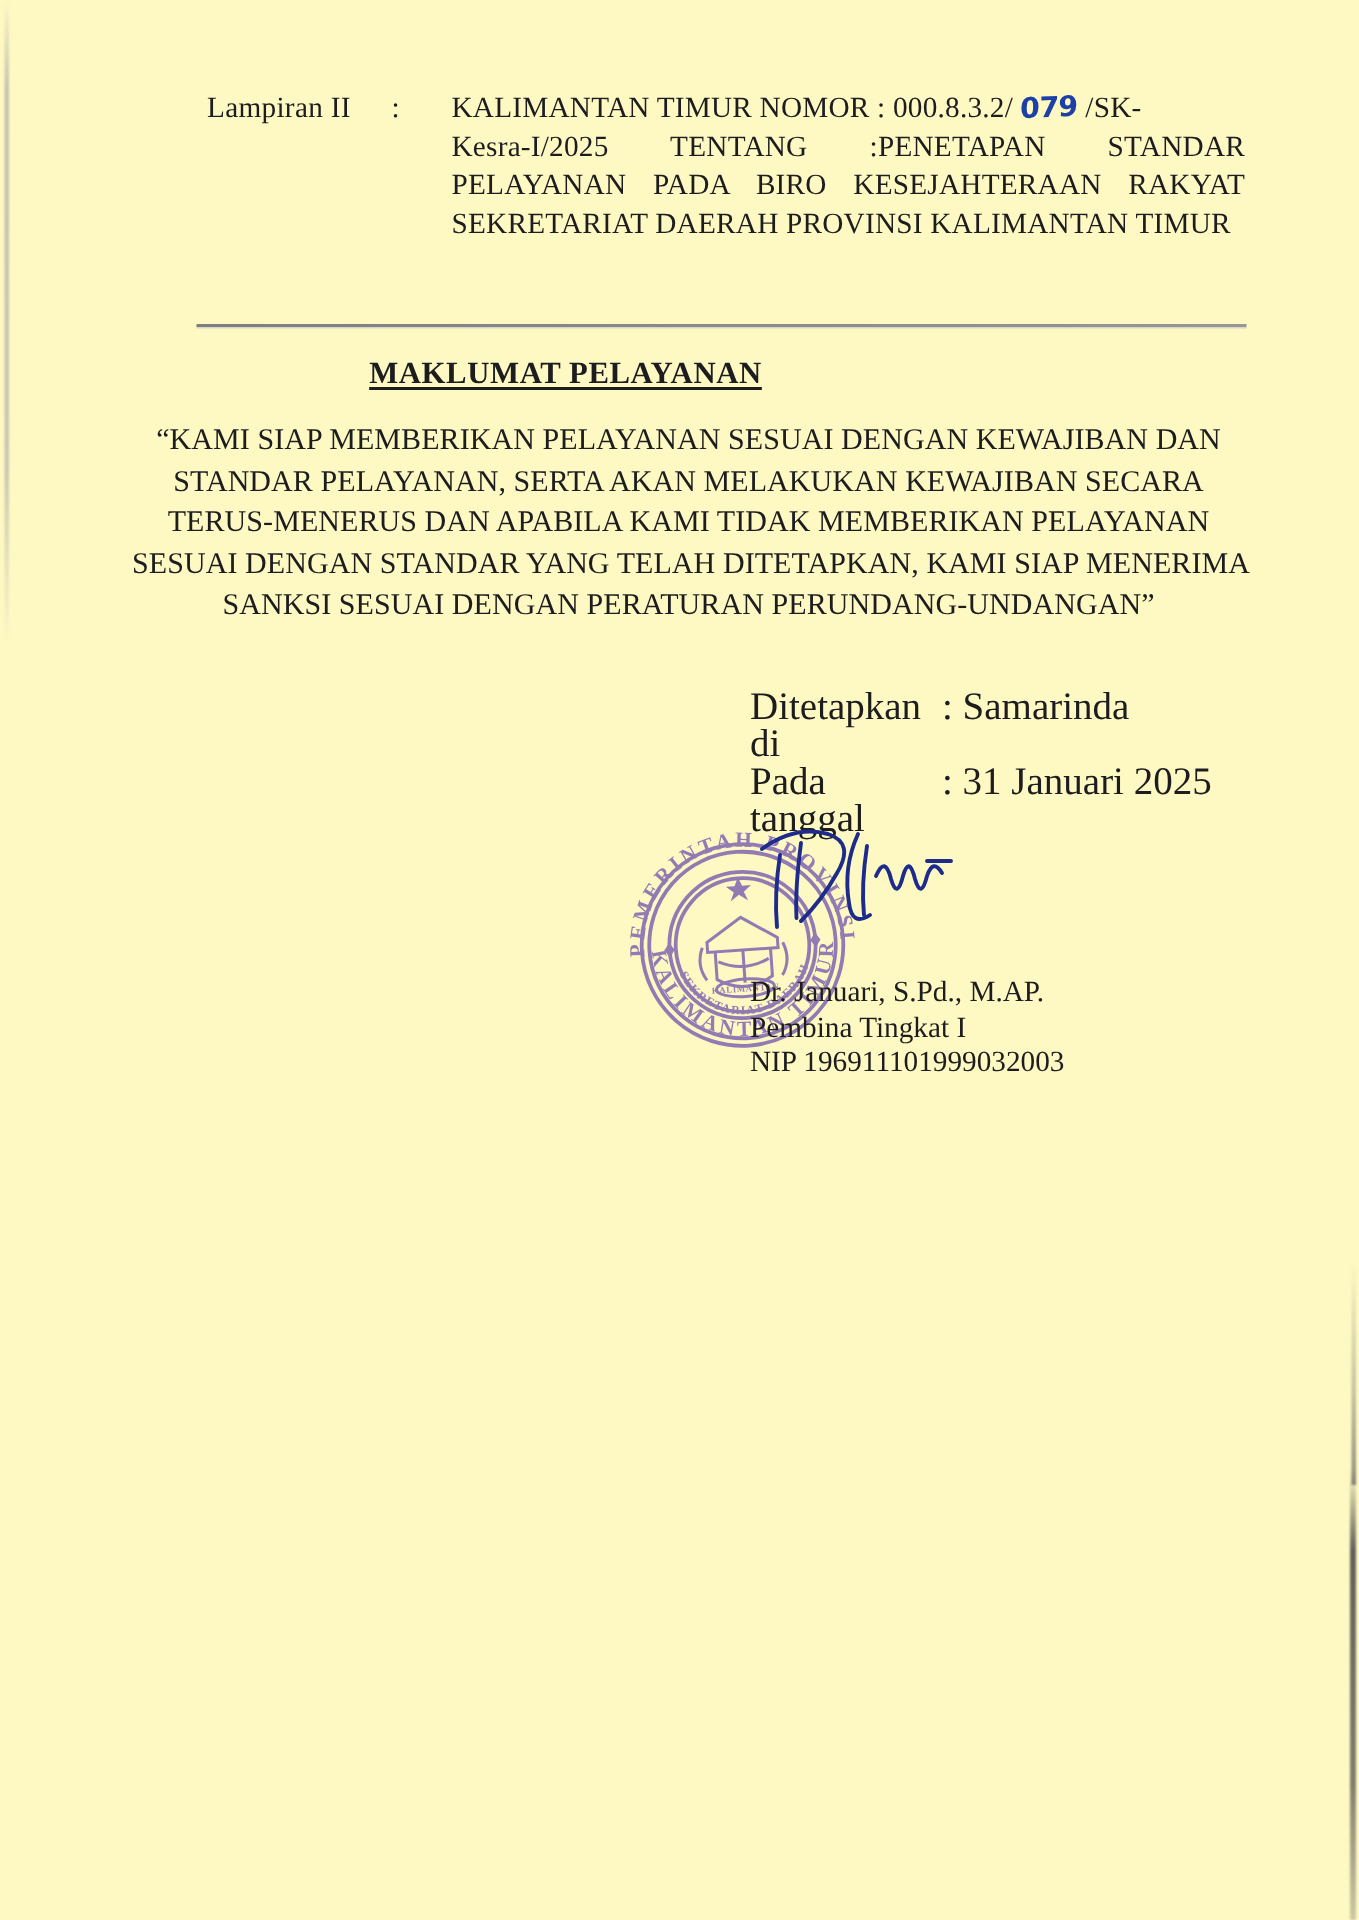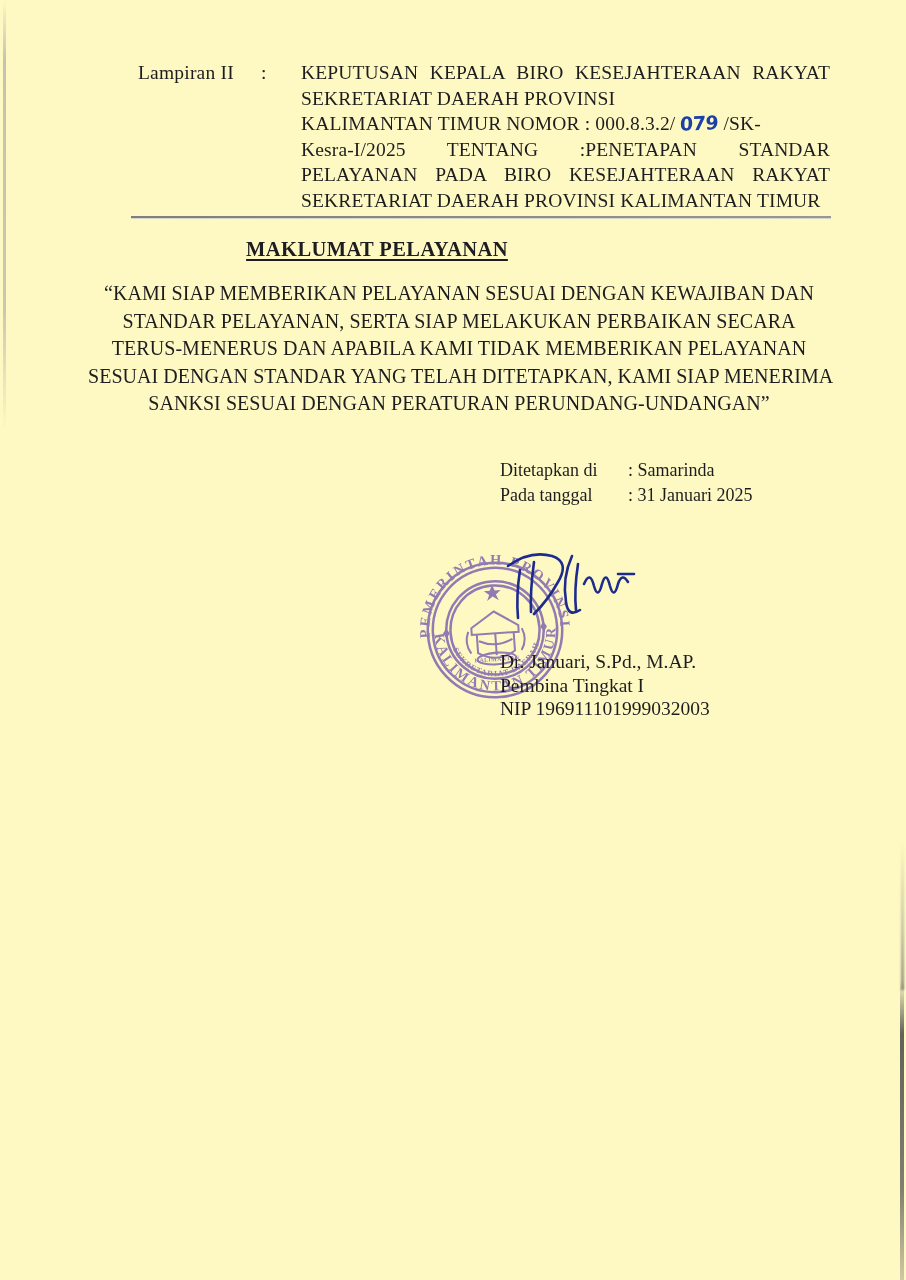--- a/index.html
+++ b/index.html
@@ -136,21 +136,21 @@
 
   
   .sigblock {
     position: absolute;
     left: 500px;
     top: 458px;
     width: 340px;
   }
   .sig-row {
     display: flex;
-    font-size: 18px;
+    font-size: 26px;
     line-height: 25px;
   }
   .sig-key { width: 128px; flex: 0 0 128px; }
   .sig-val { flex: 1 1 auto; }
 
   .sig-office {
     position: absolute;
     left: 500px;
     top: 523px;
     font-size: 19.5px;
@@ -197,33 +197,32 @@
 <div class="page">
 
   <div class="scan-edge-left"></div>
   <div class="scan-edge-right2"></div>
   <div class="scan-edge-right"></div>
 
   <div class="header">
     <div class="hdr-label">Lampiran II</div>
     <div class="hdr-colon">:</div>
     <div class="hdr-body">
-      <span>KEPUTUSAN KEPALA BIRO KESEJAHTERAAN RAKYAT SEKRETARIAT DAERAH PROVINSI</span>
       <span class="nomor-line"><span>KALIMANTAN TIMUR NOMOR : 000.8.3.2/</span><span class="handwritten-no">079</span><span>/SK-</span></span>
       <span>Kesra-I/2025 TENTANG :PENETAPAN STANDAR PELAYANAN PADA BIRO KESEJAHTERAAN RAKYAT SEKRETARIAT DAERAH PROVINSI KALIMANTAN TIMUR</span>
     </div>
   </div>
 
   <div class="divider"></div>
 
   <div class="doc-title">MAKLUMAT PELAYANAN</div>
 
   <div class="declaration">
     <span class="dline">“KAMI SIAP MEMBERIKAN PELAYANAN SESUAI DENGAN KEWAJIBAN DAN</span>
-    <span class="dline">STANDAR PELAYANAN, SERTA SIAP MELAKUKAN PERBAIKAN SECARA</span>
+    <span class="dline">STANDAR PELAYANAN, SERTA AKAN MELAKUKAN KEWAJIBAN SECARA</span>
     <span class="dline">TERUS-MENERUS DAN APABILA KAMI TIDAK MEMBERIKAN PELAYANAN</span>
     <span class="dline">SESUAI DENGAN STANDAR YANG TELAH DITETAPKAN, KAMI SIAP MENERIMA</span>
     <span class="dline">SANKSI SESUAI DENGAN PERATURAN PERUNDANG-UNDANGAN”</span>
   </div>
 
   <div class="sigblock">
     <div class="sig-row">
       <div class="sig-key">Ditetapkan di</div>
       <div class="sig-val">: Samarinda</div>
     </div>

